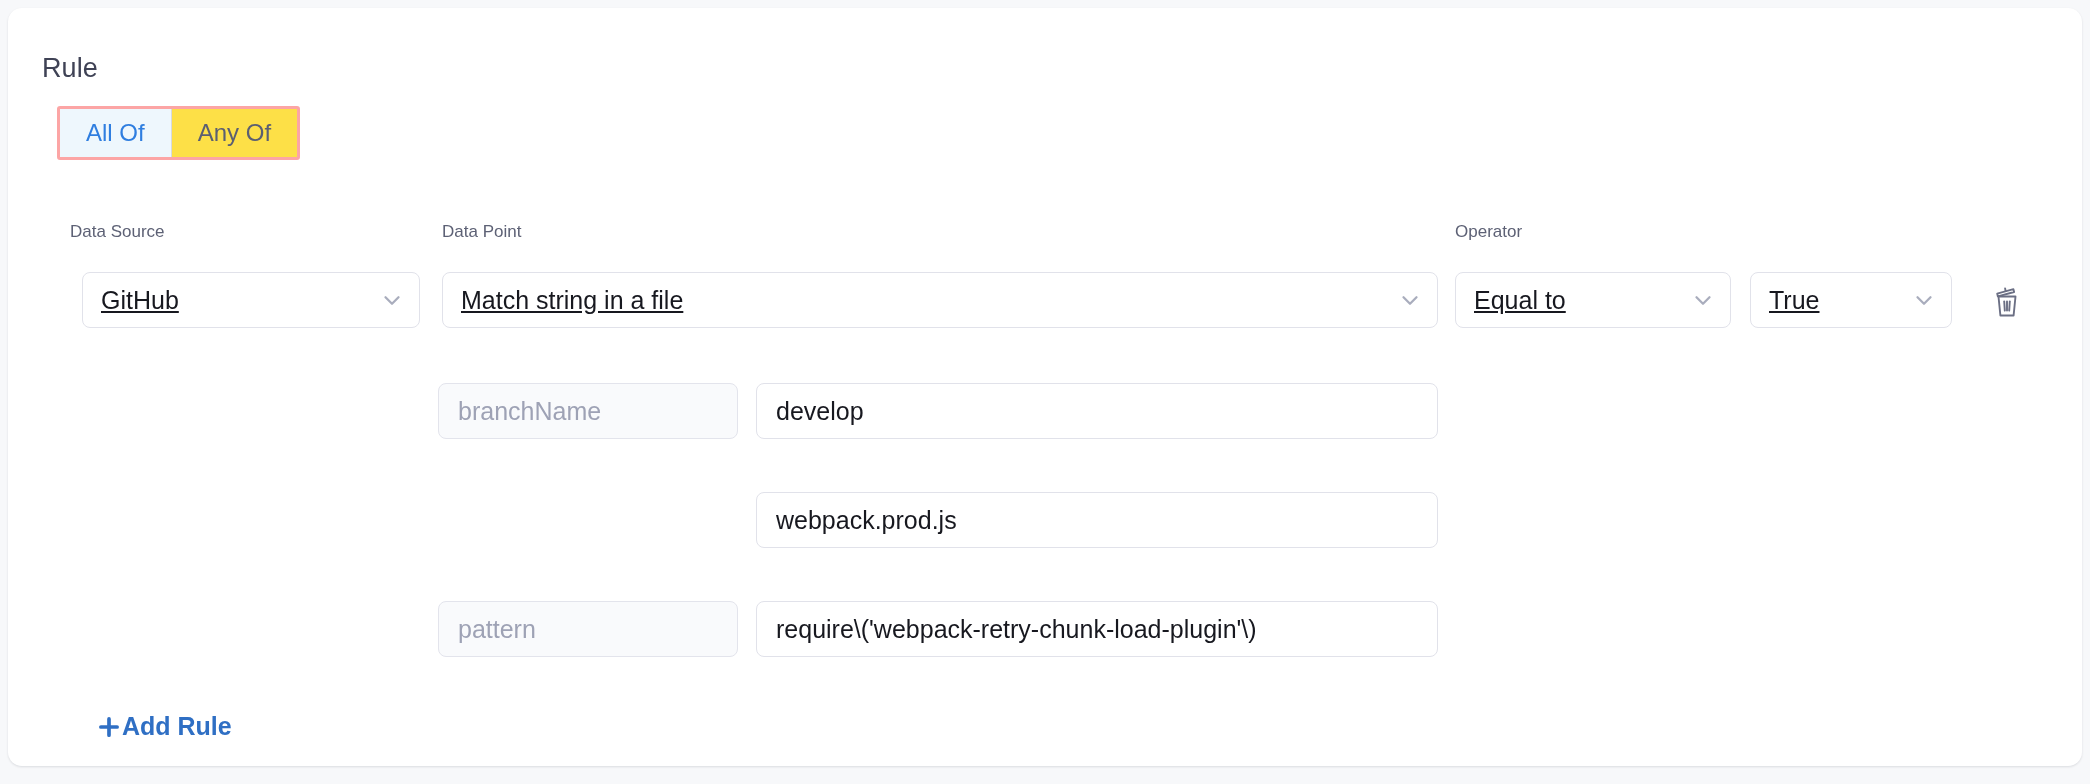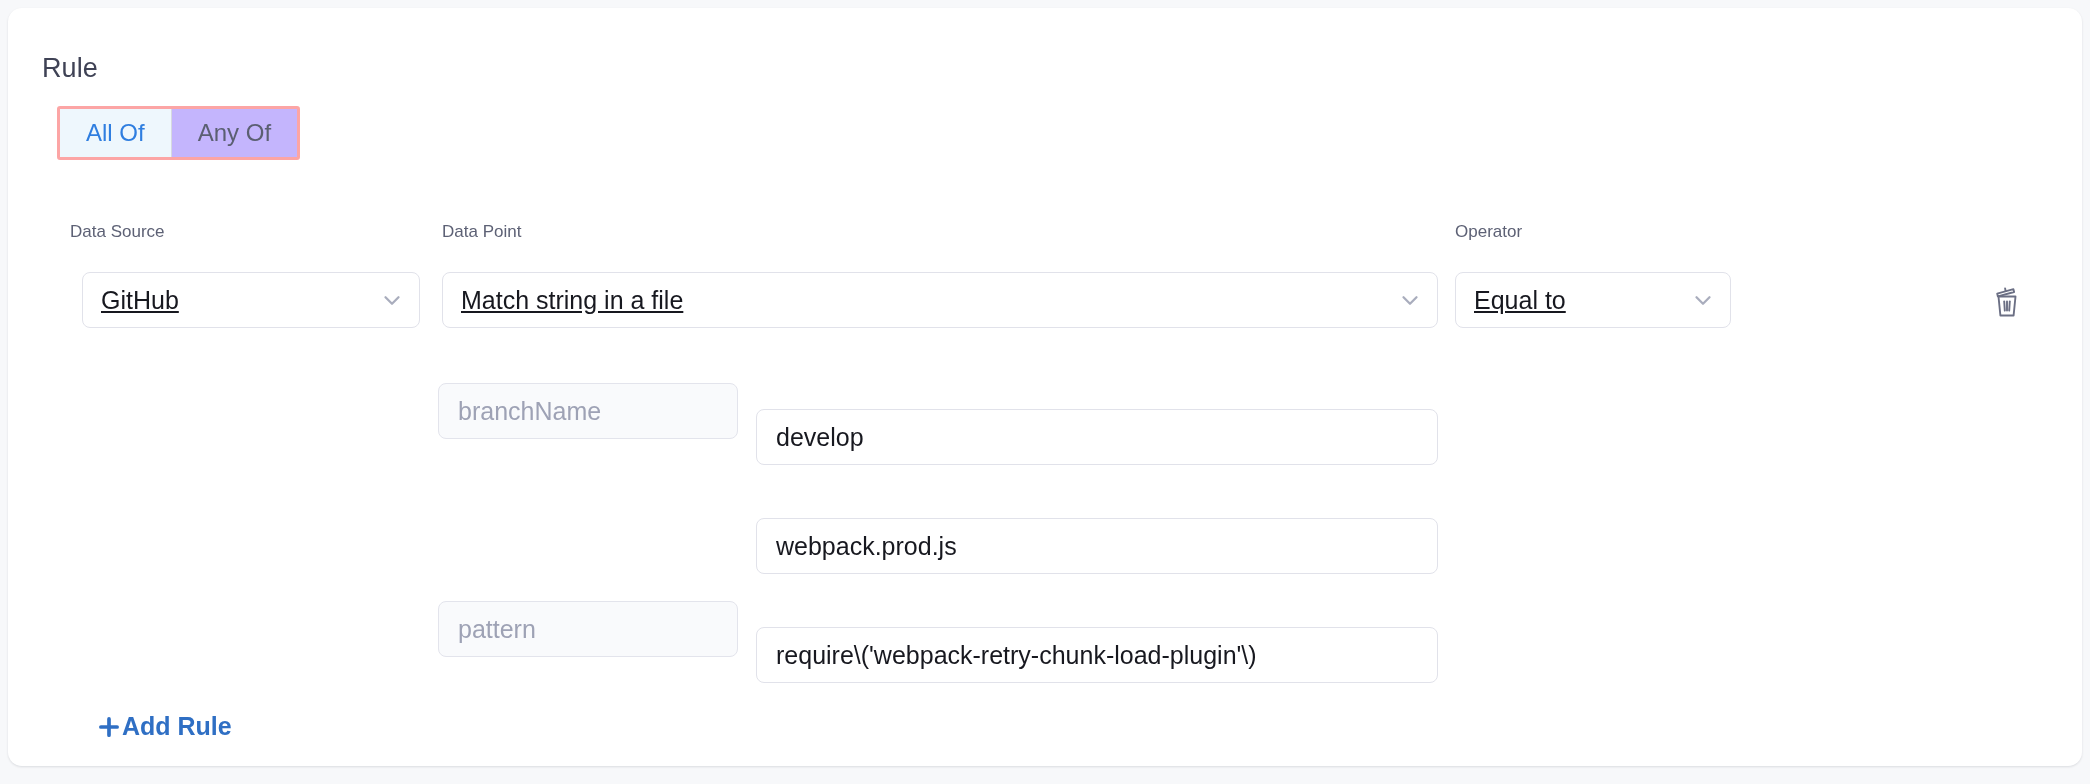--- a/index.html
+++ b/index.html
@@ -52,21 +52,21 @@
   }
   .tab {
     display: flex;
     align-items: center;
     justify-content: center;
     font-size: 24px;
     padding: 0 26px;
     min-width: 62px;
     box-sizing: border-box;
     color: #5b5f72;
-    background: #c4b5fd;
+    background: #fde047;
     cursor: pointer;
     user-select: none;
   }
   .tab + .tab {
     border-left: 1px solid #d6d9e0;
   }
   .tab.active {
     background: #eef7fd;
     color: #2f7ee0;
   }
@@ -166,21 +166,20 @@
     border: 1px solid #e1e2ea;
     border-radius: 8px;
     background: #ffffff;
     display: flex;
     align-items: center;
     padding: 0 19px;
     font-size: 25px;
     color: #17181f;
     overflow: hidden;
     white-space: nowrap;
-    margin-top: 26px;
   }
   .prow-0 { top: 375px; text-align: center; }
   .prow-1 { top: 484px; }
   .prow-2 { top: 593px; }
 
   
   .add-rule {
     position: absolute;
     left: 88px;
     top: 704px;
@@ -237,20 +236,26 @@
       </svg>
   </div>
 
   <div class="ctl select sel-data-point">
     <span class="ctl-text">Match string in a file</span>
     <svg class="chev" viewBox="0 0 24 24">
         <path d="M6 9.5 L12 15.5 L18 9.5"></path>
       </svg>
   </div>
 
+  <div class="ctl select sel-value">
+    <span class="ctl-text">True</span>
+    <svg class="chev" viewBox="0 0 24 24">
+        <path d="M6 9.5 L12 15.5 L18 9.5"></path>
+      </svg>
+  </div>
 
   <button class="delete-btn">
     <svg width="34" height="36" viewBox="0 0 34 36">
       <g fill="none" stroke="#6b6f84" stroke-width="1.9" stroke-linecap="round" stroke-linejoin="round">
         <path d="M8.5 12.5 L25.5 12.5 L23.6 31.5 L10.4 31.5 Z"></path>
         <path d="M7.2 9.6 L23.4 5.2 L24.1 8.0 L7.9 12.4 Z"></path>
         <path d="M15.6 6.9 L15.1 4.4"></path>
         <path d="M14.2 17.5 L14.8 26.6"></path>
         <path d="M17.0 17.5 L17.0 26.6"></path>
         <path d="M19.8 17.5 L19.2 26.6"></path>

